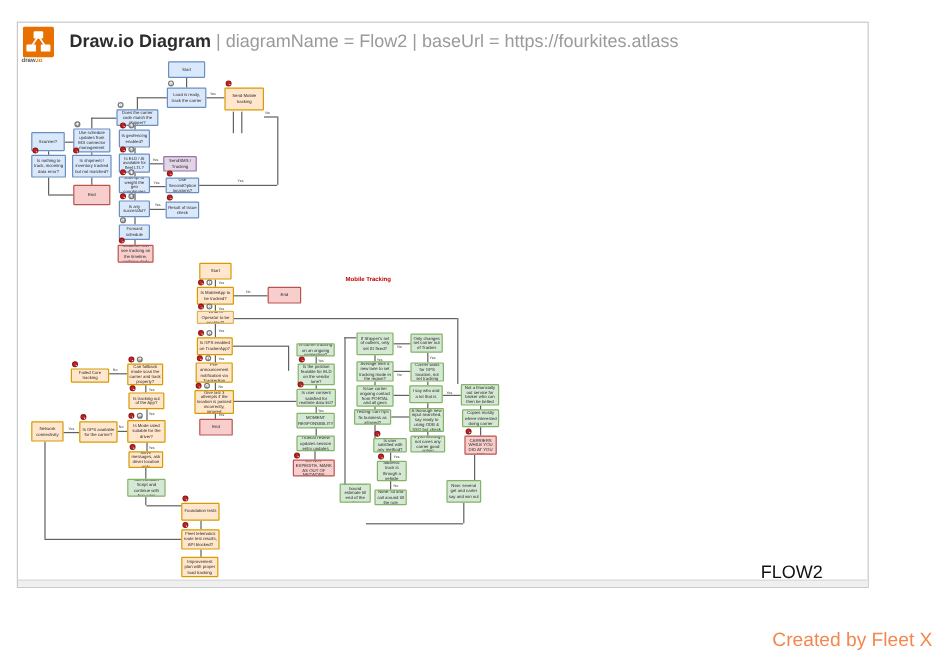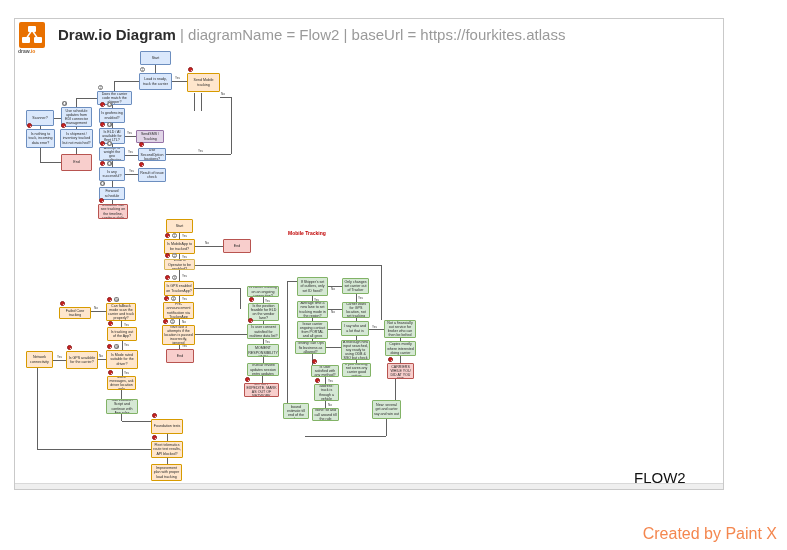--- a/index.html
+++ b/index.html
@@ -272,15 +272,15 @@
         <div class="node n-g" style="left: 369px; top: 301px; width: 32px; height: 18px;">Not a financially out service for broker who can then be belted</div>
         <div class="node n-g" style="left: 370px; top: 322px; width: 31px; height: 15px;">Copies mostly where interested doing carrier</div>
         <div class="node n-r" style="left: 372px; top: 344px; width: 27px; height: 16px;">PROVIDE CARRIERS WHILE YOU DID AT YOU ARE</div>
         <div class="badge" style="left: 373px; top: 338px;"></div>
       </div>
 
     <div class="hscroll"></div>
   </div>
 
   <div class="flow-label">FLOW2</div>
-  <div class="credit">Created by Paint X</div>
+  <div class="credit">Created by Fleet X</div>
 
 </div>
 
 </body></html>

